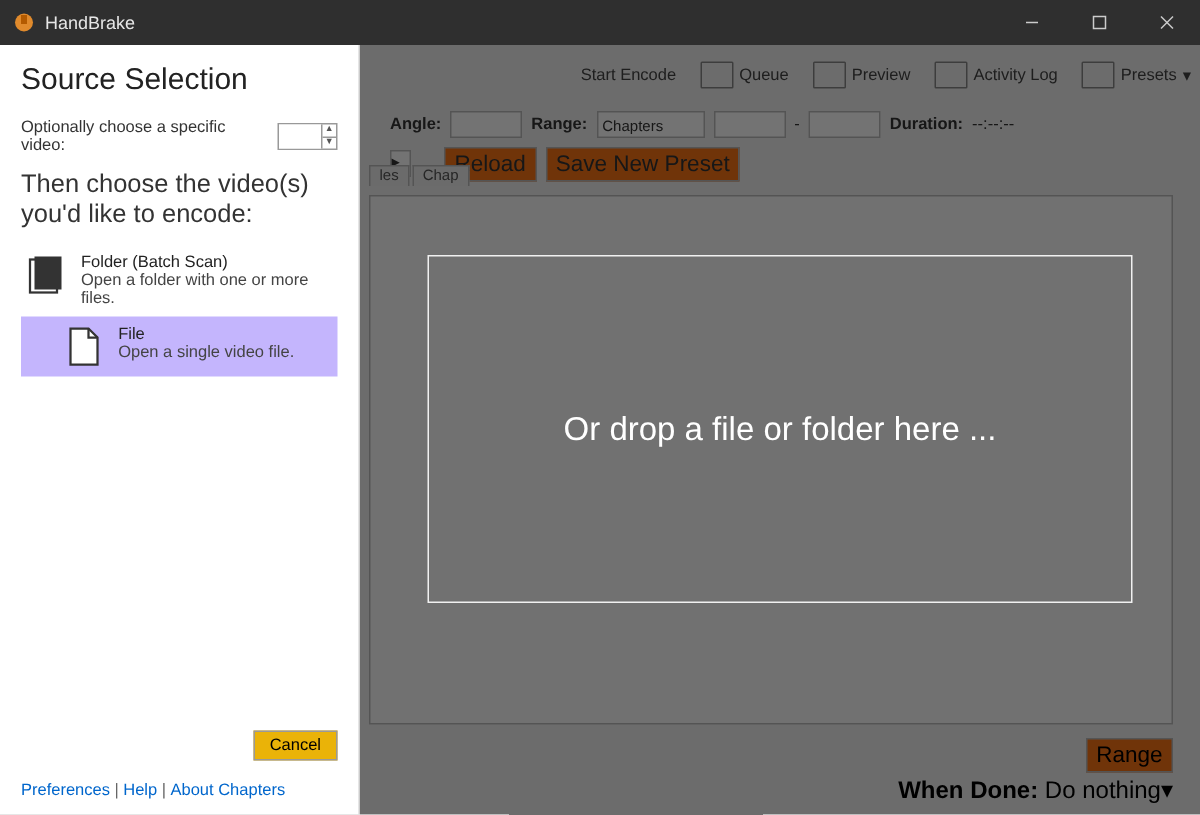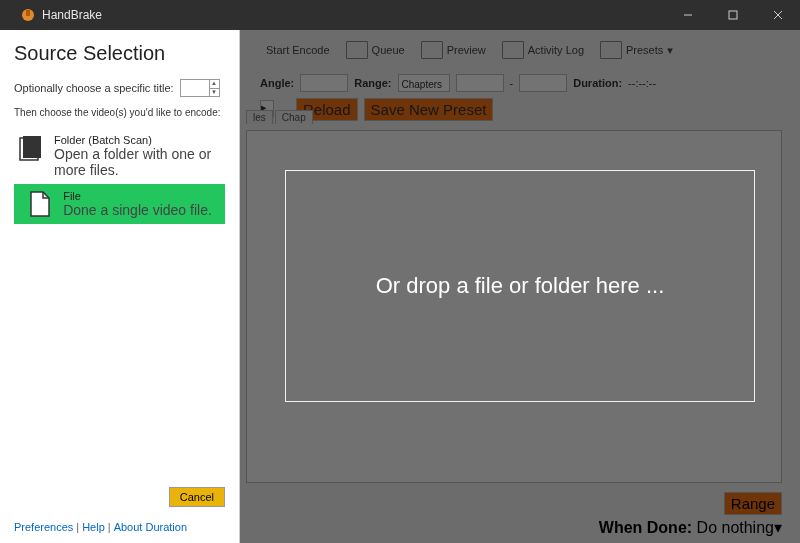--- a/index.html
+++ b/index.html
@@ -1,31 +1,31 @@
 <!DOCTYPE html>
 <html><head>
 <meta charset="utf-8">
 <style>
   * { box-sizing: border-box; margin: 0; padding: 0; font-family: "Segoe UI", Tahoma, sans-serif; }
   html, body { width: 800px; height: 543px; overflow: hidden; background: #f0f0f0; }
   .window { width: 800px; height: 543px; background: #f0f0f0; position: relative; }
 
   
-  .titlebar { height: 30px; background: #2f2f2f; color: #e6e6e6; display: flex; align-items: center; padding-left: 20px; font-size: 12px; }
+  .titlebar { height: 30px; background: #2f2f2f; color: #e6e6e6; display: flex; align-items: center; padding-left: 8px; font-size: 12px; }
   .titlebar .logo { width: 16px; height: 16px; margin-right: 6px; }
   .titlebar .spacer { flex: 1; }
   .titlebar .winbtn { width: 45px; height: 30px; display: flex; align-items: center; justify-content: center; color: #ccc; cursor: pointer; }
   .titlebar .winbtn svg { width: 10px; height: 10px; stroke: #ccc; stroke-width: 1; fill: none; }
 
   
   .body { position: absolute; top: 30px; left: 0; right: 0; bottom: 0; background: #f0f0f0; }
 
   
   .bg-app { position: absolute; top:0; left:0; right:0; bottom:0; }
-  .toolbar { height: 40px; display: flex; align-items: center; padding-left: 260px; font-size: 11px; color: #444; gap: 4px; }
+  .toolbar { height: 40px; display: flex; align-items: center; padding-left: 260px; font-size: 11px; color: #444; gap: 4px; justify-content: flex-end; }
   .toolbar .tbtn { display: flex; align-items: center; gap: 4px; padding: 2px 6px; }
   .toolbar .ticon { width: 22px; height: 18px; border: 1px solid #888; border-radius: 1px; display:inline-block; position:relative; }
   .formrow { padding-left: 260px; font-size: 11px; color: #333; display:flex; align-items:center; gap:6px; height:26px; }
   .formrow .fld { display:inline-block; border:1px solid #bbb; background:#fff; height:18px; width:48px; }
   .formrow .label { font-weight:bold; }
   .smallbtn { display:inline-block; border:1px solid #bbb; padding:2px 6px; font-size:15px; background:#f97316; }
   .bigpanel { position:absolute; left:246px; right:18px; top:100px; bottom:60px; border:1px solid #bbb; background:#fafafa; }
   .tabs { position:absolute; left:246px; top:80px; font-size:10px; color:#555; display:flex; gap:2px; }
   .tabs span { border:1px solid #bbb; border-bottom:none; padding:1px 6px; background:#eee; }
   .browse { position:absolute; right:18px; bottom:28px; }
@@ -37,27 +37,27 @@
 
   
   .sidebar { position:absolute; top:0; left:0; width:240px; bottom:0; background:#fff; border-right:1px solid #ccc; padding:12px 14px 10px; display:flex; flex-direction:column; }
   .sidebar h1 { font-size:20px; font-weight:400; color:#222; margin-bottom:14px; }
   .sidebar .opt-row { font-size:11px; color:#333; display:flex; align-items:center; gap:6px; margin-bottom:10px; }
   .sidebar .spin { border:1px solid #999; width:40px; height:18px; display:flex; }
   .sidebar .spin input { border:none; width:28px; font-size:11px; padding:0 2px; outline:none; }
   .sidebar .spin .arrows { width:12px; border-left:1px solid #999; display:flex; flex-direction:column; }
   .sidebar .spin .arrows div { flex:1; font-size:6px; line-height:7px; text-align:center; cursor:pointer; color:#555; }
   .sidebar .spin .arrows div:first-child { border-bottom:1px solid #999; }
-  .sidebar .sub { font-size:10px; color:#333; margin-bottom:10px; }
+  .sidebar .sub { font-size:17px; color:#333; margin-bottom:10px; }
 
   .srcopt { display:flex; align-items:flex-start; gap:10px; padding:6px 4px; cursor:pointer;justify-content:center; }
-  .srcopt.selected { background:#22c55e; }
+  .srcopt.selected { background:#c4b5fd; }
   .srcopt .icon { width:26px; height:28px; flex-shrink:0; }
   .srcopt .txt .t1 { font-size:11px; color:#222; }
-  .srcopt .txt .t2 { font-size:14px; color:#444; }
+  .srcopt .txt .t2 { font-size:11px; color:#444; }
 
   .sidebar .pushdown { flex:1; }
   .sidebar .cancelrow { display:flex; justify-content:flex-end; margin-bottom:14px; }
   .sidebar .cancelbtn { font-size:11px; border:1px solid #999; background:#eab308; padding:3px 10px; cursor:pointer; }
   .sidebar .links { font-size:11px; }
   .sidebar .links a { color:#0066cc; text-decoration:none; cursor:pointer; }
   .sidebar .links .sep { color:#666; margin:0 3px; }
 
   
   .dropzone { position:absolute; left:285px; right:45px; top:140px; height:232px; border:1px solid rgba(255,255,255,0.9); display:flex; align-items:center; justify-content:center; color:#fff; font-size:22px; font-weight:300; }
@@ -113,21 +113,21 @@
             <span class="ticon"></span>
             <span>Activity Log</span>
           </div>
         <div class="tbtn"><span class="ticon"></span><span>Presets</span> ▾</div>
       </div>
 
       <div class="formrow">
         <span class="label">Angle:</span>
         <span class="fld"></span>
         <span class="label">Range:</span>
-        <span class="fld" style="width:52px; line-height:18px; padding:1px 3px; font-size:10px;">Chapters</span>
+        <span class="fld" style="width:72px; line-height:18px; padding:1px 3px; font-size:10px;">Chapters</span>
         <span class="fld"></span>
         <span>-</span>
         <span class="fld"></span>
         <span class="label">Duration:</span>
         <span>--:--:--</span>
       </div>
 
       <div class="formrow">
         <span class="fld" style="width:14px;">▸</span>
         <span style="width:10px;"></span>
@@ -151,21 +151,21 @@
     <div class="dim"></div>
 
     <div class="dropzone">
       <span>Or drop a file or folder here ...</span>
     </div>
 
     <div class="sidebar">
       <h1>Source Selection</h1>
 
       <div class="opt-row">
-        <span>Optionally choose a specific title:</span>
+        <span>Optionally choose a specific video:</span>
         <span class="spin">
           <input type="text" value="" style="">
           <span class="arrows">
             <div>▲</div>
             <div>▼</div>
           </span>
         </span>
       </div>
 
       <div class="sub">Then choose the video(s) you'd like to encode:</div>
@@ -185,29 +185,29 @@
 
       <div class="srcopt selected">
         <span class="icon">
           <svg viewBox="0 0 26 28">
               <path d="M4 2 H16 L22 8 V26 H4 Z" fill="#fff" stroke="#333" stroke-width="1.5"></path>
               <path d="M16 2 V8 H22" fill="none" stroke="#333" stroke-width="1.5"></path>
             </svg>
         </span>
         <span class="txt">
           <div class="t1">File</div>
-          <div class="t2">Done a single video file.</div>
+          <div class="t2">Open a single video file.</div>
         </span>
       </div>
 
       <div class="pushdown"></div>
 
       <div class="cancelrow">
         <button class="cancelbtn">Cancel</button>
       </div>
 
       <div class="links">
-        <a>Preferences</a><span class="sep">|</span><a>Help</a><span class="sep">|</span><a>About Duration</a>
+        <a>Preferences</a><span class="sep">|</span><a>Help</a><span class="sep">|</span><a>About Chapters</a>
       </div>
     </div>
 
   </div>
 </div>
 
 </body></html>

